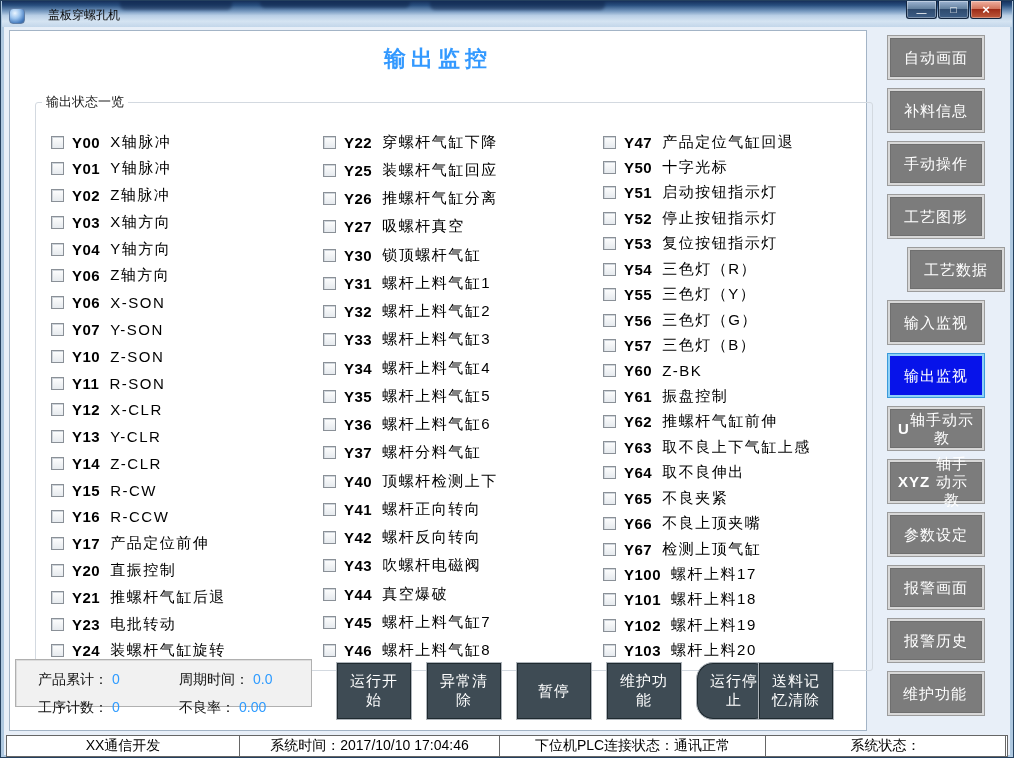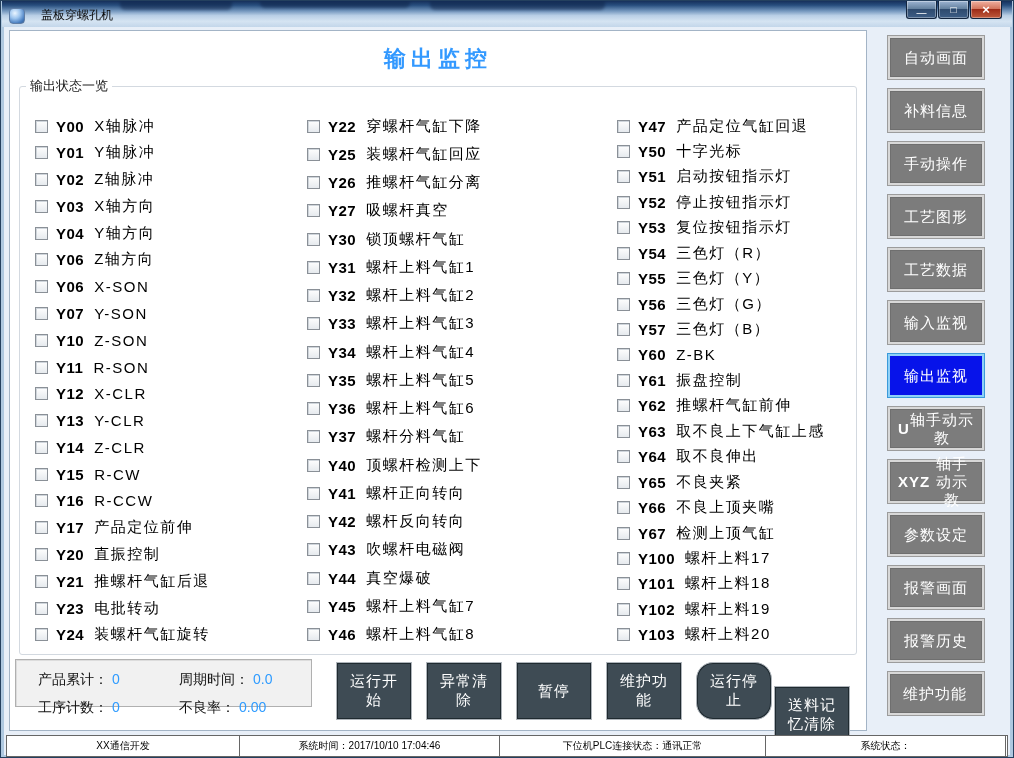--- a/index.html
+++ b/index.html
@@ -4,38 +4,38 @@
 <style>
   html,body{margin:0;padding:0;background:#fff;}
   body{width:1014px;height:758px;overflow:hidden;font-family:"Liberation Sans",sans-serif;position:relative;cursor:default;}
   *{box-sizing:border-box;}
 
   
   .frame{position:absolute;inset:0;border:1px solid #24405e;background:#aec8e0;}
   .titlebar{position:absolute;left:1px;right:1px;top:0;height:26px;
     background:linear-gradient(180deg,#16305b 0%,#274d7d 16%,#7396bd 38%,#b9cfe6 56%,#d5e4f2 78%,#c3d6ea 100%);overflow:hidden;}
   .art{position:absolute;top:0;background:#0e2246;opacity:.5;filter:blur(1.5px);border-radius:0 0 5px 5px;}
-  .titlebox{position:absolute;left:7px;top:6px;display:flex;align-items:center;gap:16px;}
+  .titlebox{position:absolute;left:7px;top:6px;display:flex;align-items:center;gap:23px;}
   .app-icon{width:16px;height:16px;border-radius:4px;border:1px solid #5f7da5;
     background:radial-gradient(circle at 35% 30%,#eaf5ff 0%,#9cc4ee 40%,#4a7fc1 75%,#2c5a94 100%);}
   .title-text{font-size:12px;color:#0a0a0a;}
   .wbtn{position:absolute;top:0;height:18px;border:1px solid #12253f;border-top:none;border-radius:0 0 3px 3px;
     display:flex;align-items:center;justify-content:center;color:#fff;
     background:linear-gradient(180deg,#9db4d2 0%,#64819f 45%,#2e4a6e 50%,#3d5e86 100%);
     box-shadow:inset 0 0 0 1px rgba(255,255,255,.35);}
   .wbtn.min{left:904px;width:31px;} .wbtn.max{left:936px;width:31px;} 
   .wbtn.close{left:968px;width:32px;background:linear-gradient(180deg,#f0b0a0 0%,#d4765e 45%,#9e2c18 50%,#bf5a3c 100%);}
   .wbtn .g{font-size:10px;line-height:1;} .wbtn.min .g{margin-top:6px;} .wbtn.close .g{font-size:13px;font-weight:bold;}
 
   .client{position:absolute;left:3px;right:3px;top:26px;bottom:2px;background:#e8eff8;}
 
   
   .main-panel{position:absolute;left:5px;top:3px;width:858px;height:701px;background:#fff;border:1px solid #a3b4c6;}
   .page-title{position:absolute;top:13px;left:0;width:100%;text-align:center;color:#3399ff;font-size:22px;font-weight:bold;letter-spacing:5px;}
-  fieldset.group{position:absolute;left:9px;top:46px;width:838px;height:578px;border:1px solid #d3d9e0;border-radius:3px;margin:0;padding:0;}
+  fieldset.group{position:absolute;left:9px;top:46px;width:838px;height:578px;border:1px solid #d3d9e0;border-radius:3px;margin:16px;padding:0;}
   fieldset.group legend{margin-left:6px;padding:0 4px;font-size:13px;color:#1a1a1a;}
   .col{position:absolute;top:22px;bottom:10px;display:flex;flex-direction:column;justify-content:space-between;}
   .row{display:flex;align-items:center;gap:8px;font-size:15px;height:18px;}
   .cb{flex:0 0 13px;width:13px;height:13px;border:1px solid #8a9097;background:linear-gradient(#fefefe,#e6eaee);
     box-shadow:inset 1px 1px 0 #cfd5db;}
   .code{font-weight:bold;letter-spacing:.5px;white-space:nowrap;}
   .lab{letter-spacing:1.5px;white-space:nowrap;margin-left:2px;}
 
   
   .stats{position:absolute;left:5px;top:628px;width:297px;height:48px;background:#f1f1f1;border:1px solid #b0b0b0;
@@ -54,21 +54,21 @@
   #sidebar{position:absolute;left:883px;top:0;width:100px;height:700px;}
   .side-btn{position:absolute;left:0;width:98px;height:45px;background:#7c7c7c;color:#fff;
     border:1px solid #9c9c9c;box-shadow:inset 0 0 0 2px #d8d8d8,inset 0 0 0 3px #6f6f6f;
     display:flex;align-items:center;justify-content:center;text-align:center;
     font-size:15px;line-height:1.2;padding:1px 10px;letter-spacing:1px;}
   .side-btn.active{background:#0713ea;border:1px solid #3a9ad9;box-shadow:inset 0 0 0 2px #8ed0f8;}
   .side-btn b{font-weight:bold;}
 
   
   .statusbar{position:absolute;left:2px;right:2px;top:708px;height:22px;background:#fff;border:1px solid #666;display:flex;}
-  .seg{height:100%;display:flex;align-items:center;justify-content:center;font-size:10px;color:#000;white-space:nowrap;}
+  .seg{height:100%;display:flex;align-items:center;justify-content:center;font-size:14px;color:#000;white-space:nowrap;}
   .seg + .seg{border-left:1px solid #666;}
   .seg.fill{flex:1;}
 </style>
 </head>
 <body>
 
 <div class="frame">
   <div class="titlebar">
     <div class="art" style="left:118px;width:112px;height:9px;"></div>
     <div class="art" style="left:258px;width:150px;height:7px;"></div>
@@ -285,21 +285,21 @@
               <span class="cb"></span>
               <span class="code">Y45</span>
               <span class="lab">螺杆上料气缸7</span>
             </div>
             <div class="row">
               <span class="cb"></span>
               <span class="code">Y46</span>
               <span class="lab">螺杆上料气缸8</span>
             </div>
           </div>
-        <div class="col" style="left:597px;width:256px;">
+        <div class="col" style="left:567px;width:256px;">
             <div class="row">
               <span class="cb"></span>
               <span class="code">Y47</span>
               <span class="lab">产品定位气缸回退</span>
             </div>
             <div class="row">
               <span class="cb"></span>
               <span class="code">Y50</span>
               <span class="lab">十字光标</span>
             </div>
@@ -404,29 +404,29 @@
           <div class="stat" style="left: 22px; top: 11px;"><span class="slabel">产品累计：</span><span class="sval">0</span></div>
           <div class="stat" style="left: 163px; top: 11px;"><span class="slabel">周期时间：</span><span class="sval">0.0</span></div>
           <div class="stat" style="left: 22px; top: 39px;"><span class="slabel">工序计数：</span><span class="sval">0</span></div>
           <div class="stat" style="left: 163px; top: 39px;"><span class="slabel">不良率：</span><span class="sval">0.00</span></div>
         </div>
     <div class="cmd" style="left: 326px;">运行开始</div>
         <div class="cmd" style="left: 416px;">异常清除</div>
         <div class="cmd" style="left: 506px;">暂停</div>
         <div class="cmd" style="left: 596px;">维护功能</div>
         <div class="cmd" style="left: 686px; border-radius: 17px;">运行停止</div>
-        <div class="cmd" style="left: 764px; margin-top: 24px;">送料记忆清除</div>
+        <div class="cmd" style="left: 748px;">送料记忆清除</div>
       </div>
 
     <div id="sidebar">
         <div class="side-btn" style="top: 8px;">自动画面</div>
         <div class="side-btn" style="top: 61px;">补料信息</div>
         <div class="side-btn" style="top: 114px;">手动操作</div>
         <div class="side-btn" style="top: 167px;">工艺图形</div>
-        <div class="side-btn" style="top: 220px;">工艺数据</div>
+        <div class="side-btn" style="top: 220px; margin-left: 20px;">工艺数据</div>
         <div class="side-btn" style="top: 273px;">输入监视</div>
         <div class="side-btn active" style="top: 326px;">输出监视</div>
         <div class="side-btn" style="top: 379px;"><b>U</b>轴手动示教</div>
         <div class="side-btn" style="top: 432px;"><b>XYZ</b>轴手动示教</div>
         <div class="side-btn" style="top: 485px;">参数设定</div>
         <div class="side-btn" style="top: 538px;">报警画面</div>
         <div class="side-btn" style="top: 591px;">报警历史</div>
         <div class="side-btn" style="top: 644px; padding-left: 8px;">维护功能</div>
       </div>
 

